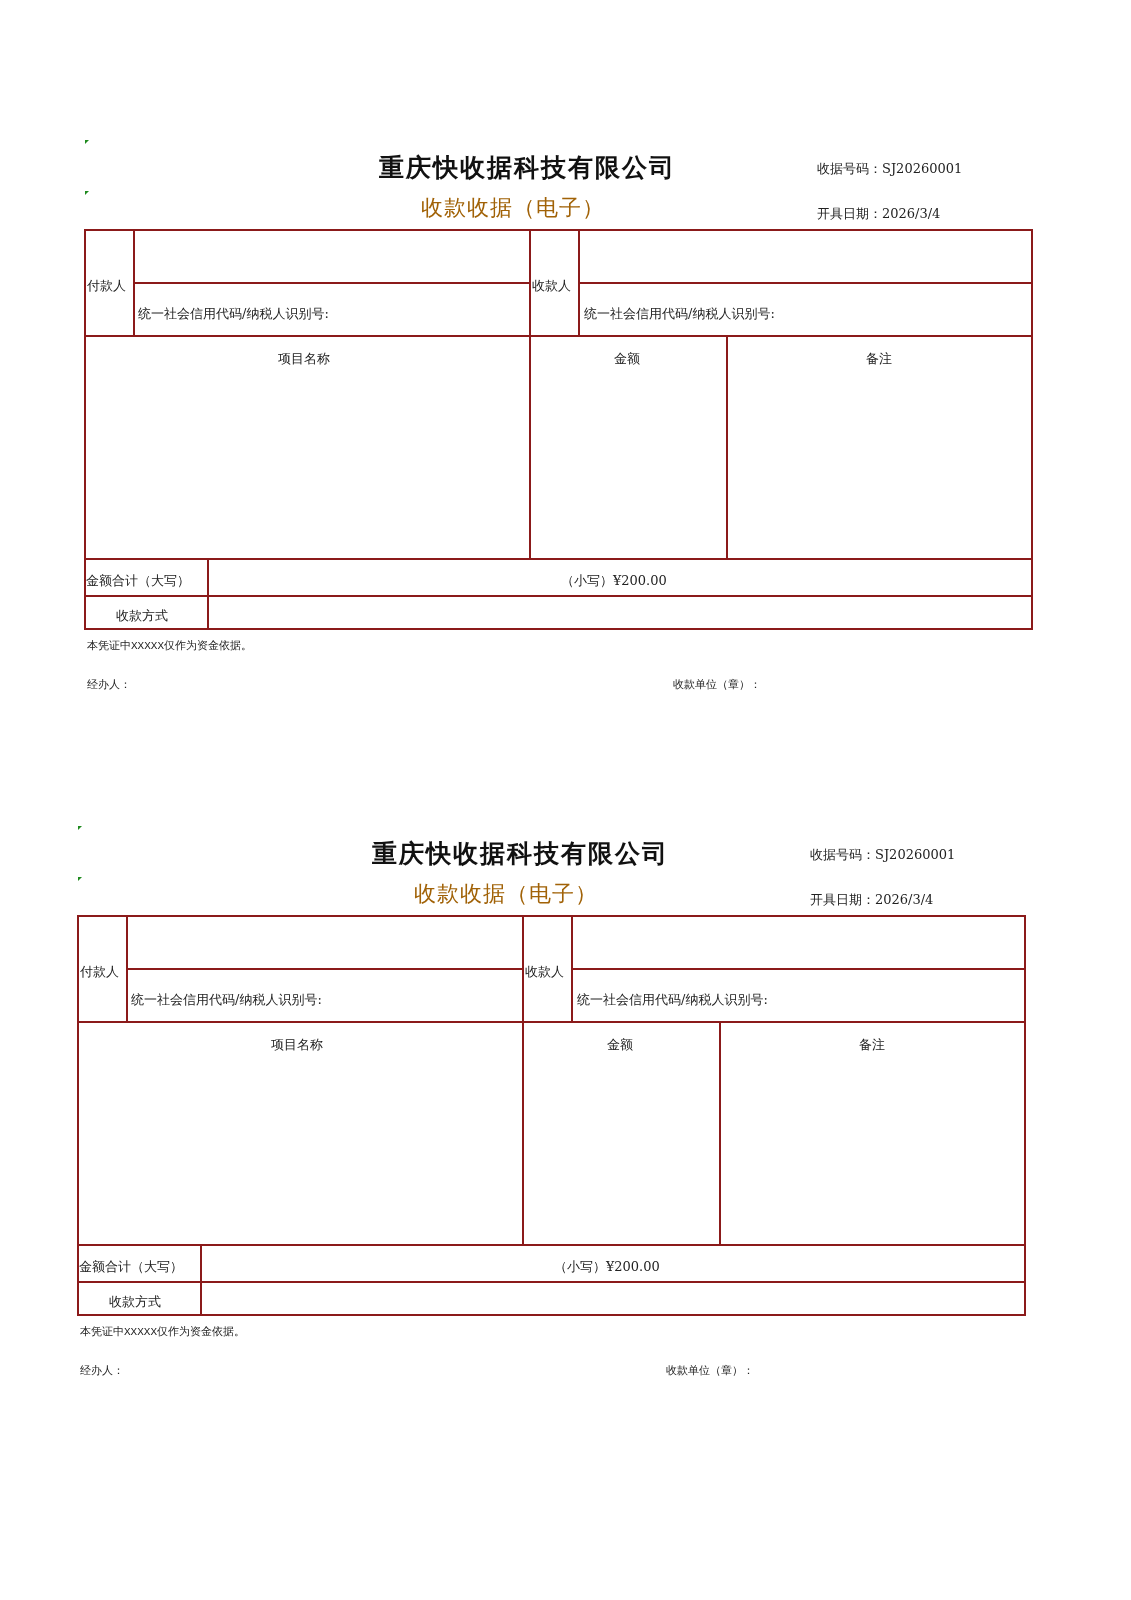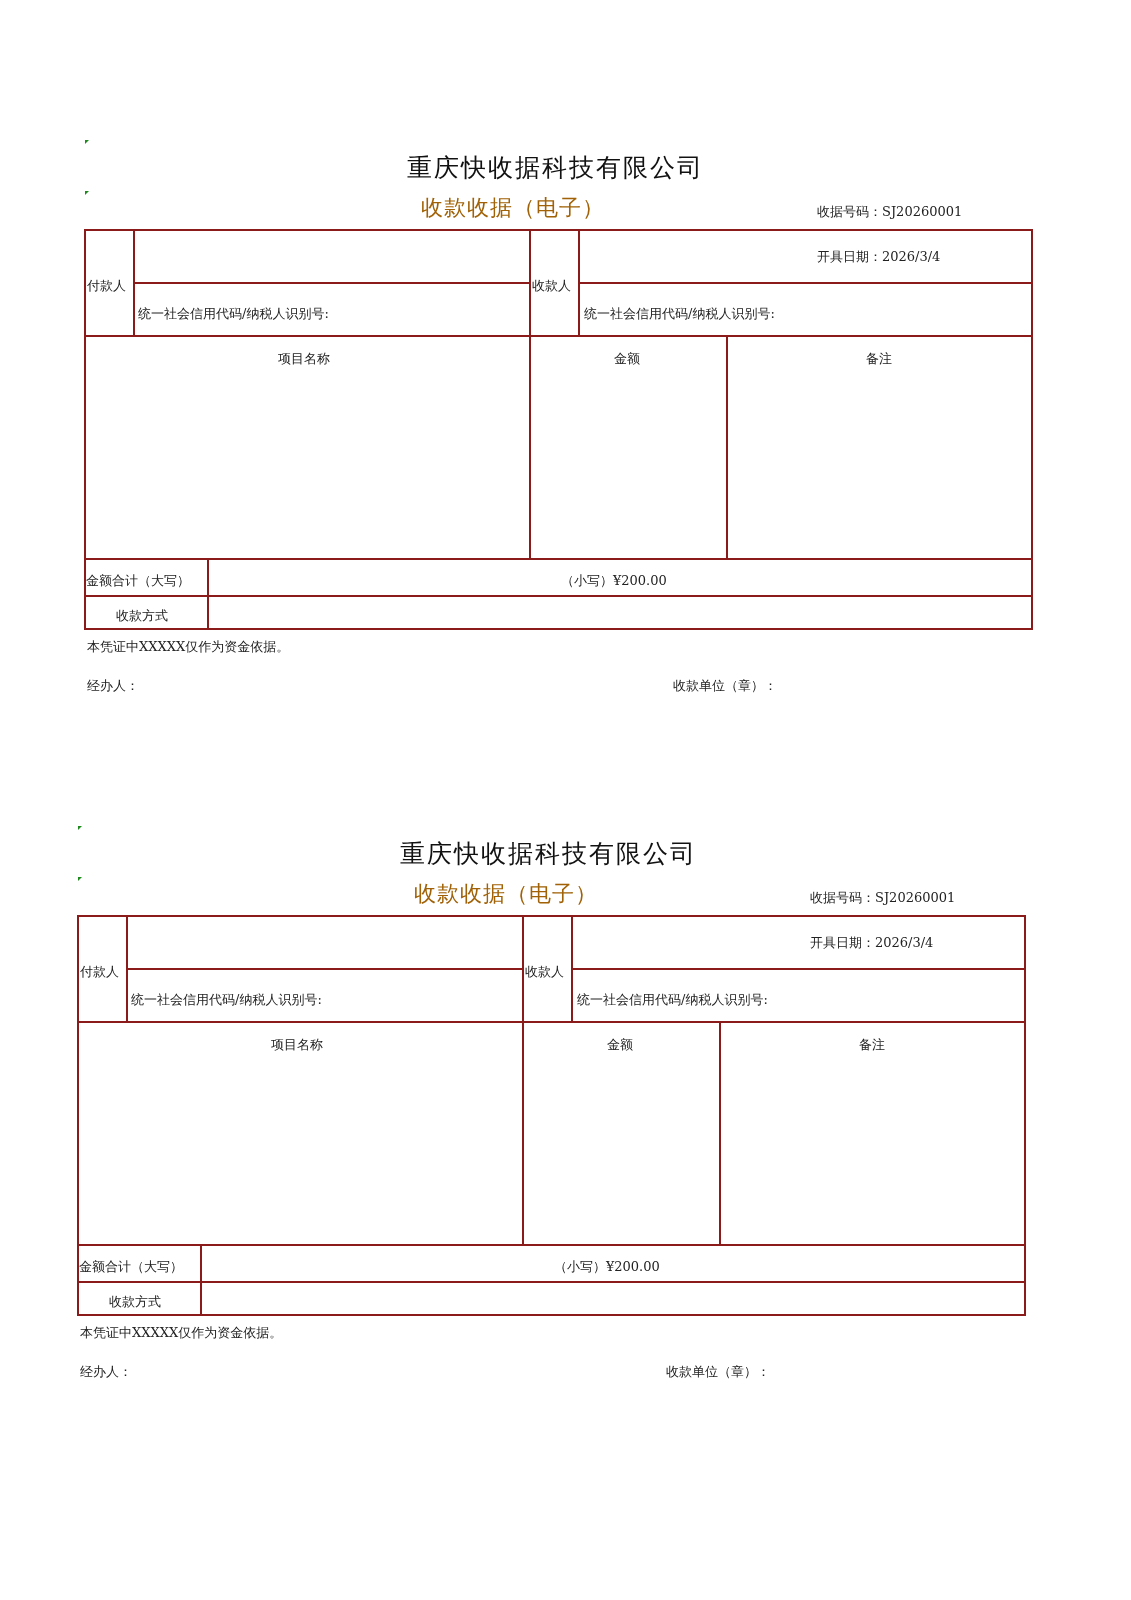--- a/index.html
+++ b/index.html
@@ -2,28 +2,28 @@
 <html><head>
 <meta charset="utf-8">
 <style>
   html, body { margin:0; padding:0; background:#ffffff; }
   body { width:1131px; height:1600px; position:relative; overflow:hidden;
          font-family:"DejaVu Serif", "Liberation Serif", serif; color:#222; }
   .receipt { position:absolute; width:1131px; height:600px; left:0; }
   .mark { position:absolute; width:0; height:0;
           border-top:4px solid #1e8a1e; border-right:4px solid transparent; }
   .abs { position:absolute; white-space:nowrap; }
-  .title { font-size:25px; font-weight:normal; letter-spacing:2px; color:#111;margin-left:28px; }
+  .title { font-size:25px; font-weight:bold; letter-spacing:2px; color:#111; }
   .subtitle { font-size:22px; color:#a16207; letter-spacing:1px; }
-  .meta { font-size:13px; color:#222;margin-top:43px; }
+  .meta { font-size:13px; color:#222; }
   .tbl { position:absolute; border:2px solid #8b1a1a; box-sizing:border-box; }
   .hl { position:absolute; height:2px; background:#8b1a1a; }
   .vl { position:absolute; width:2px; background:#8b1a1a; }
   .cell-text { position:absolute; font-size:13px; color:#222; white-space:nowrap; }
-  .foot { font-size:13px; color:#222; }
+  .foot { font-size:11px; color:#222;font-family:Liberation Mono, monospace; }
 </style>
 </head>
 <body>
 
 <div class="receipt" style="top:0; left:0;">
   <div class="mark" style="left:85px; top:140px;"></div>
   <div class="mark" style="left:85px; top:191px;"></div>
 
   <div class="abs title" style="left:379px; top:151px;">重庆快收据科技有限公司</div>
   <div class="abs subtitle" style="left:421px; top:193px;">收款收据（电子）</div>

